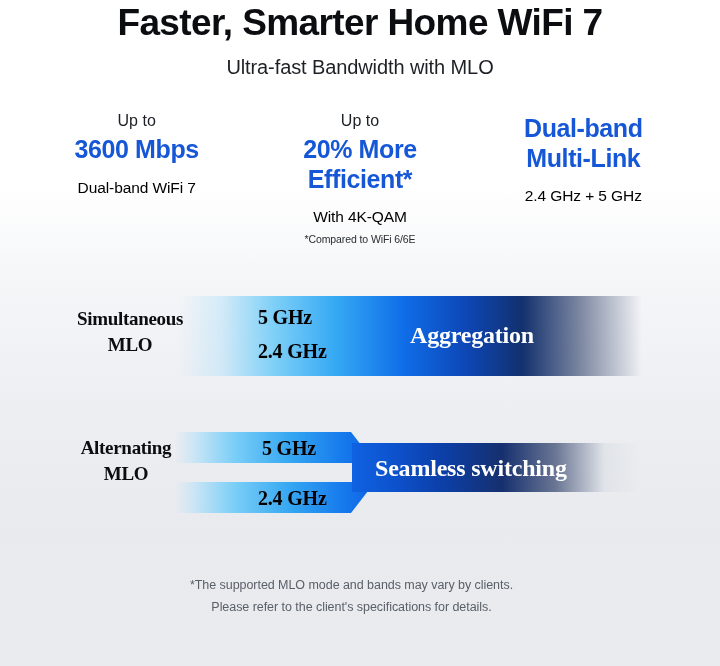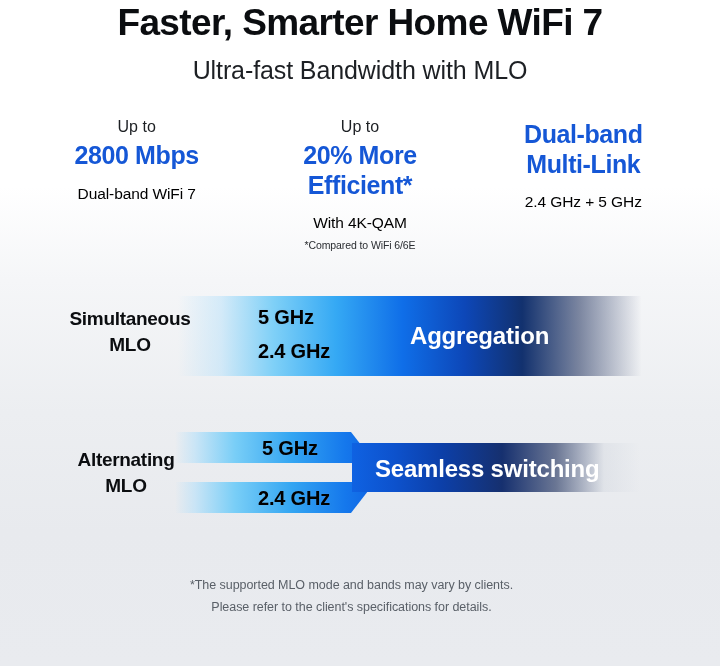--- a/index.html
+++ b/index.html
@@ -38,21 +38,21 @@
   }
   .title {
     font-size: 37px;
     font-weight: 700;
     letter-spacing: -0.6px;
     color: #0b0d10;
     line-height: 1.12;
   }
   .subtitle {
     margin-top: 13px;
-    font-size: 25px;
+    font-size: 20px;
     font-weight: 400;
     color: #1d2024;
     letter-spacing: -0.1px;
   }
 
   
   .stats {
     display: flex;
     margin-top: 32px;
     padding: 0 34px;
@@ -91,39 +91,40 @@
     color: #2a2d31;
     margin-top: 7px;
     letter-spacing: -0.1px;
   }
 
   
   .band-block {
     position: absolute;
     left: 0;
     width: 720px;
+    font-family: Liberation Serif, serif;
   }
   #simultaneous-block { top: 288px; height: 96px; }
   #alternating-block  { top: 425px; height: 96px; }
 
   .band-label {
     position: absolute;
     left: 40px;
     width: 180px;
     top: 18px;
     text-align: center;
     font-size: 19px;
     font-weight: 700;
     color: #0b0d10;
     line-height: 1.35;
     letter-spacing: -0.3px;
     z-index: 4;
     white-space: pre-line;
   }
-  #alternating-block .band-label { left: 36px; top: 22px; }
+  #alternating-block .band-label { left: 36px; top: 10px; }
 
   
   .bar-simul {
     position: absolute;
     left: 178px;
     top: 8px;
     width: 478px;
     height: 80px;
     background: linear-gradient(to right,
       rgba(245,248,252,0) 0%,
@@ -228,21 +229,21 @@
 
   <div class="header">
     <h1 class="title">Faster, Smarter Home WiFi 7</h1>
     <h2 class="subtitle">Ultra-fast Bandwidth with MLO</h2>
   </div>
 
   <div class="stats">
 
     <div class="stat">
       <div class="stat-pre">Up to</div>
-      <div class="stat-value">2800 Mbps</div>
+      <div class="stat-value">3600 Mbps</div>
       <div class="stat-sub">Dual-band WiFi 7</div>
       <div class="stat-note"></div>
     </div>
 
     <div class="stat">
       <div class="stat-pre">Up to</div>
       <div class="stat-value">20% More Efficient*</div>
       <div class="stat-sub">With 4K-QAM</div>
       <div class="stat-note">*Compared to WiFi 6/6E</div>
     </div>

